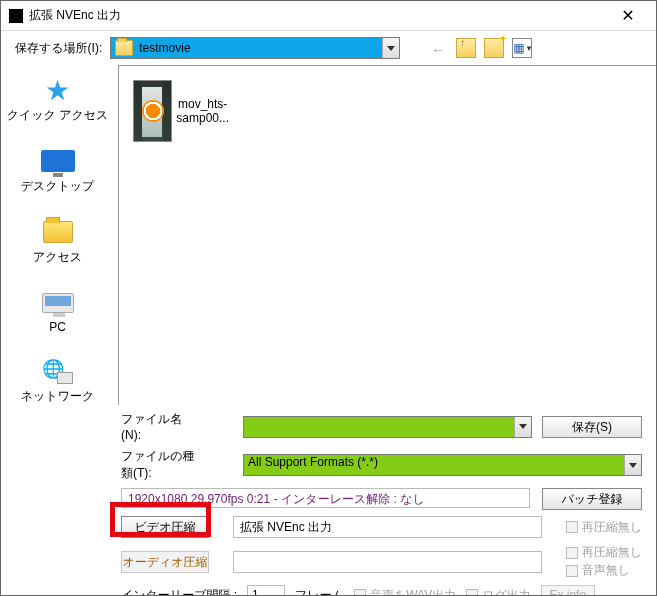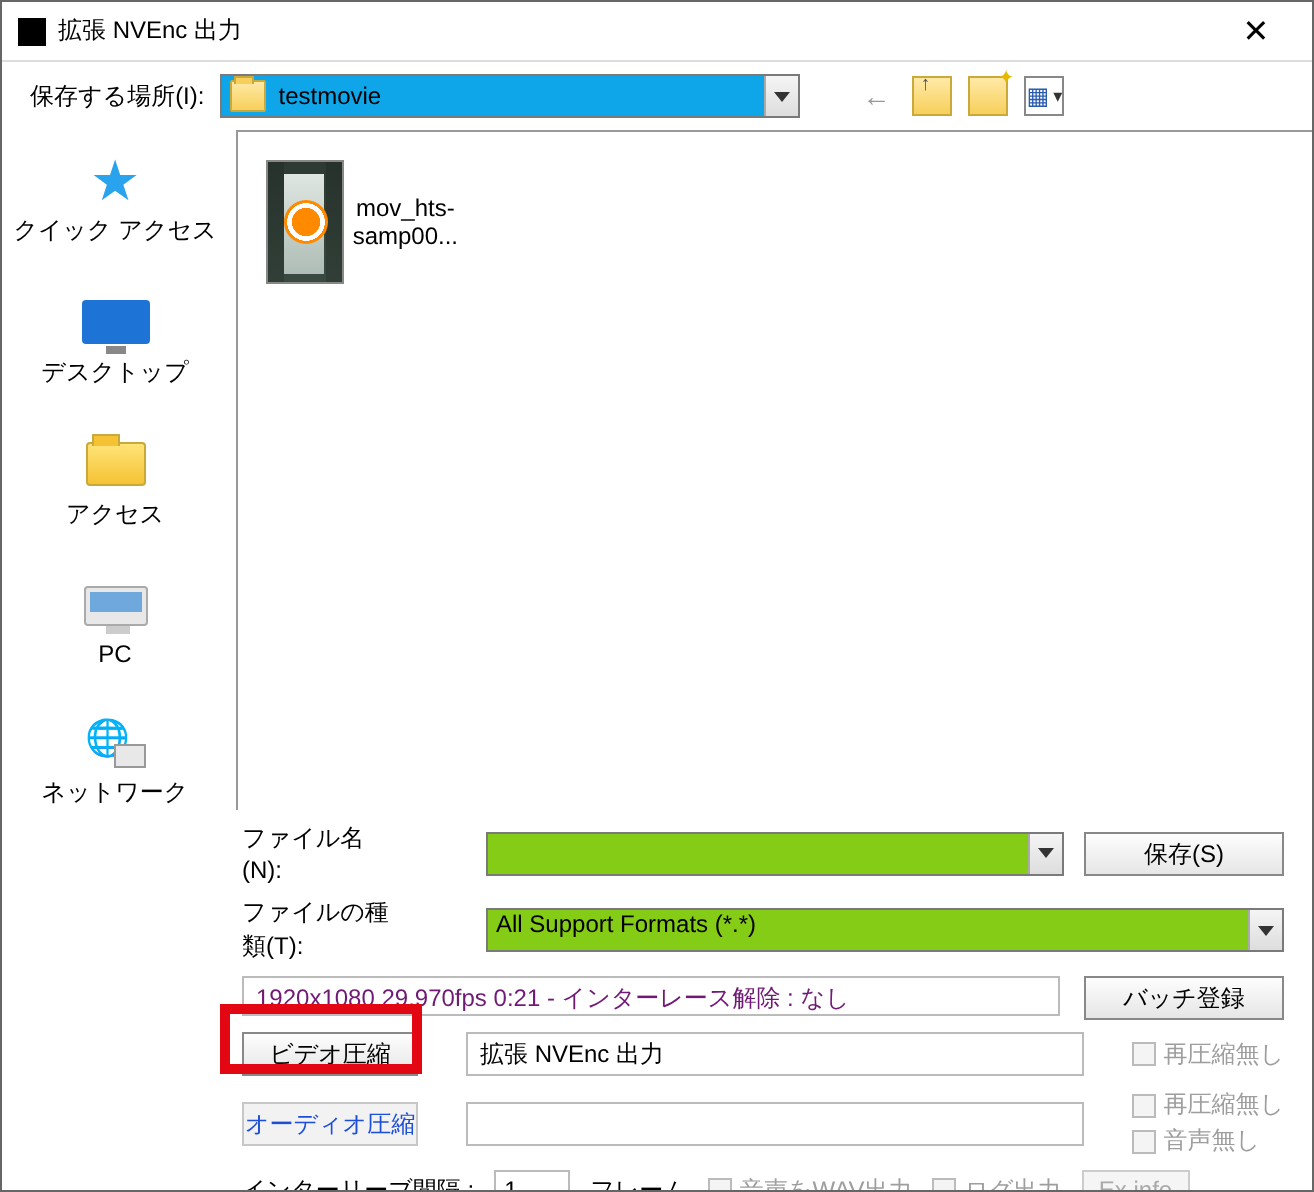--- a/index.html
+++ b/index.html
@@ -66,21 +66,21 @@
   .row .field .ddl { width:17px; height:100%; border-left:1px solid #aaa; background:linear-gradient(#f5f5f5,#ddd); display:flex; align-items:center; justify-content:center; }
   .row .field .ddl::after { content:""; border-left:4px solid transparent; border-right:4px solid transparent; border-top:5px solid #333; }
   .btn { width:100px; height:22px; border:1px solid #888; background:linear-gradient(#fdfdfd,#e6e6e6); font-size:12px; text-align:center; line-height:20px; cursor:default; }
 
   .infoarea { margin-top:4px; }
   .info-row1 { display:flex; gap:12px; }
   .info-ro { flex:1; height:20px; border:1px solid #bbb; color:#701a75; background:#fff; padding:2px 6px; font-size:12px; overflow:hidden; }
 
   .codecrow { display:flex; align-items:center; gap:24px; margin-top:6px; }
   .codecbtn { width:88px; height:22px; border:1px solid #888; background:linear-gradient(#fdfdfd,#e6e6e6); font-size:12px; text-align:center; line-height:20px; }
-  .codecbtn.disabled { color:#1d4ed8; border-color:#c7c7c7; background:#f2f2f2; }
+  .codecbtn.disabled { color:#a16207; border-color:#c7c7c7; background:#f2f2f2; }
   .codecfield { flex:1; height:22px; border:1px solid #bbb; background:#fff; padding:2px 6px; font-size:12px; }
   .codecfield.disabled { }
   .chkwrap { display:flex; flex-direction:column; gap:1px; }
   .chk { display:flex; align-items:center; gap:4px; color:#9e9e9e; font-size:12px; }
   .chk .box { width:12px; height:12px; border:1px solid #bbb; background:#f4f4f4; }
 
   .redbox { position:absolute; border:5px solid #e30613; pointer-events:none; }
 
   .lastrow { display:flex; align-items:center; gap:10px; margin-top:6px; }
   .lastrow .lbl2 { font-size:12px; color:#000; }

